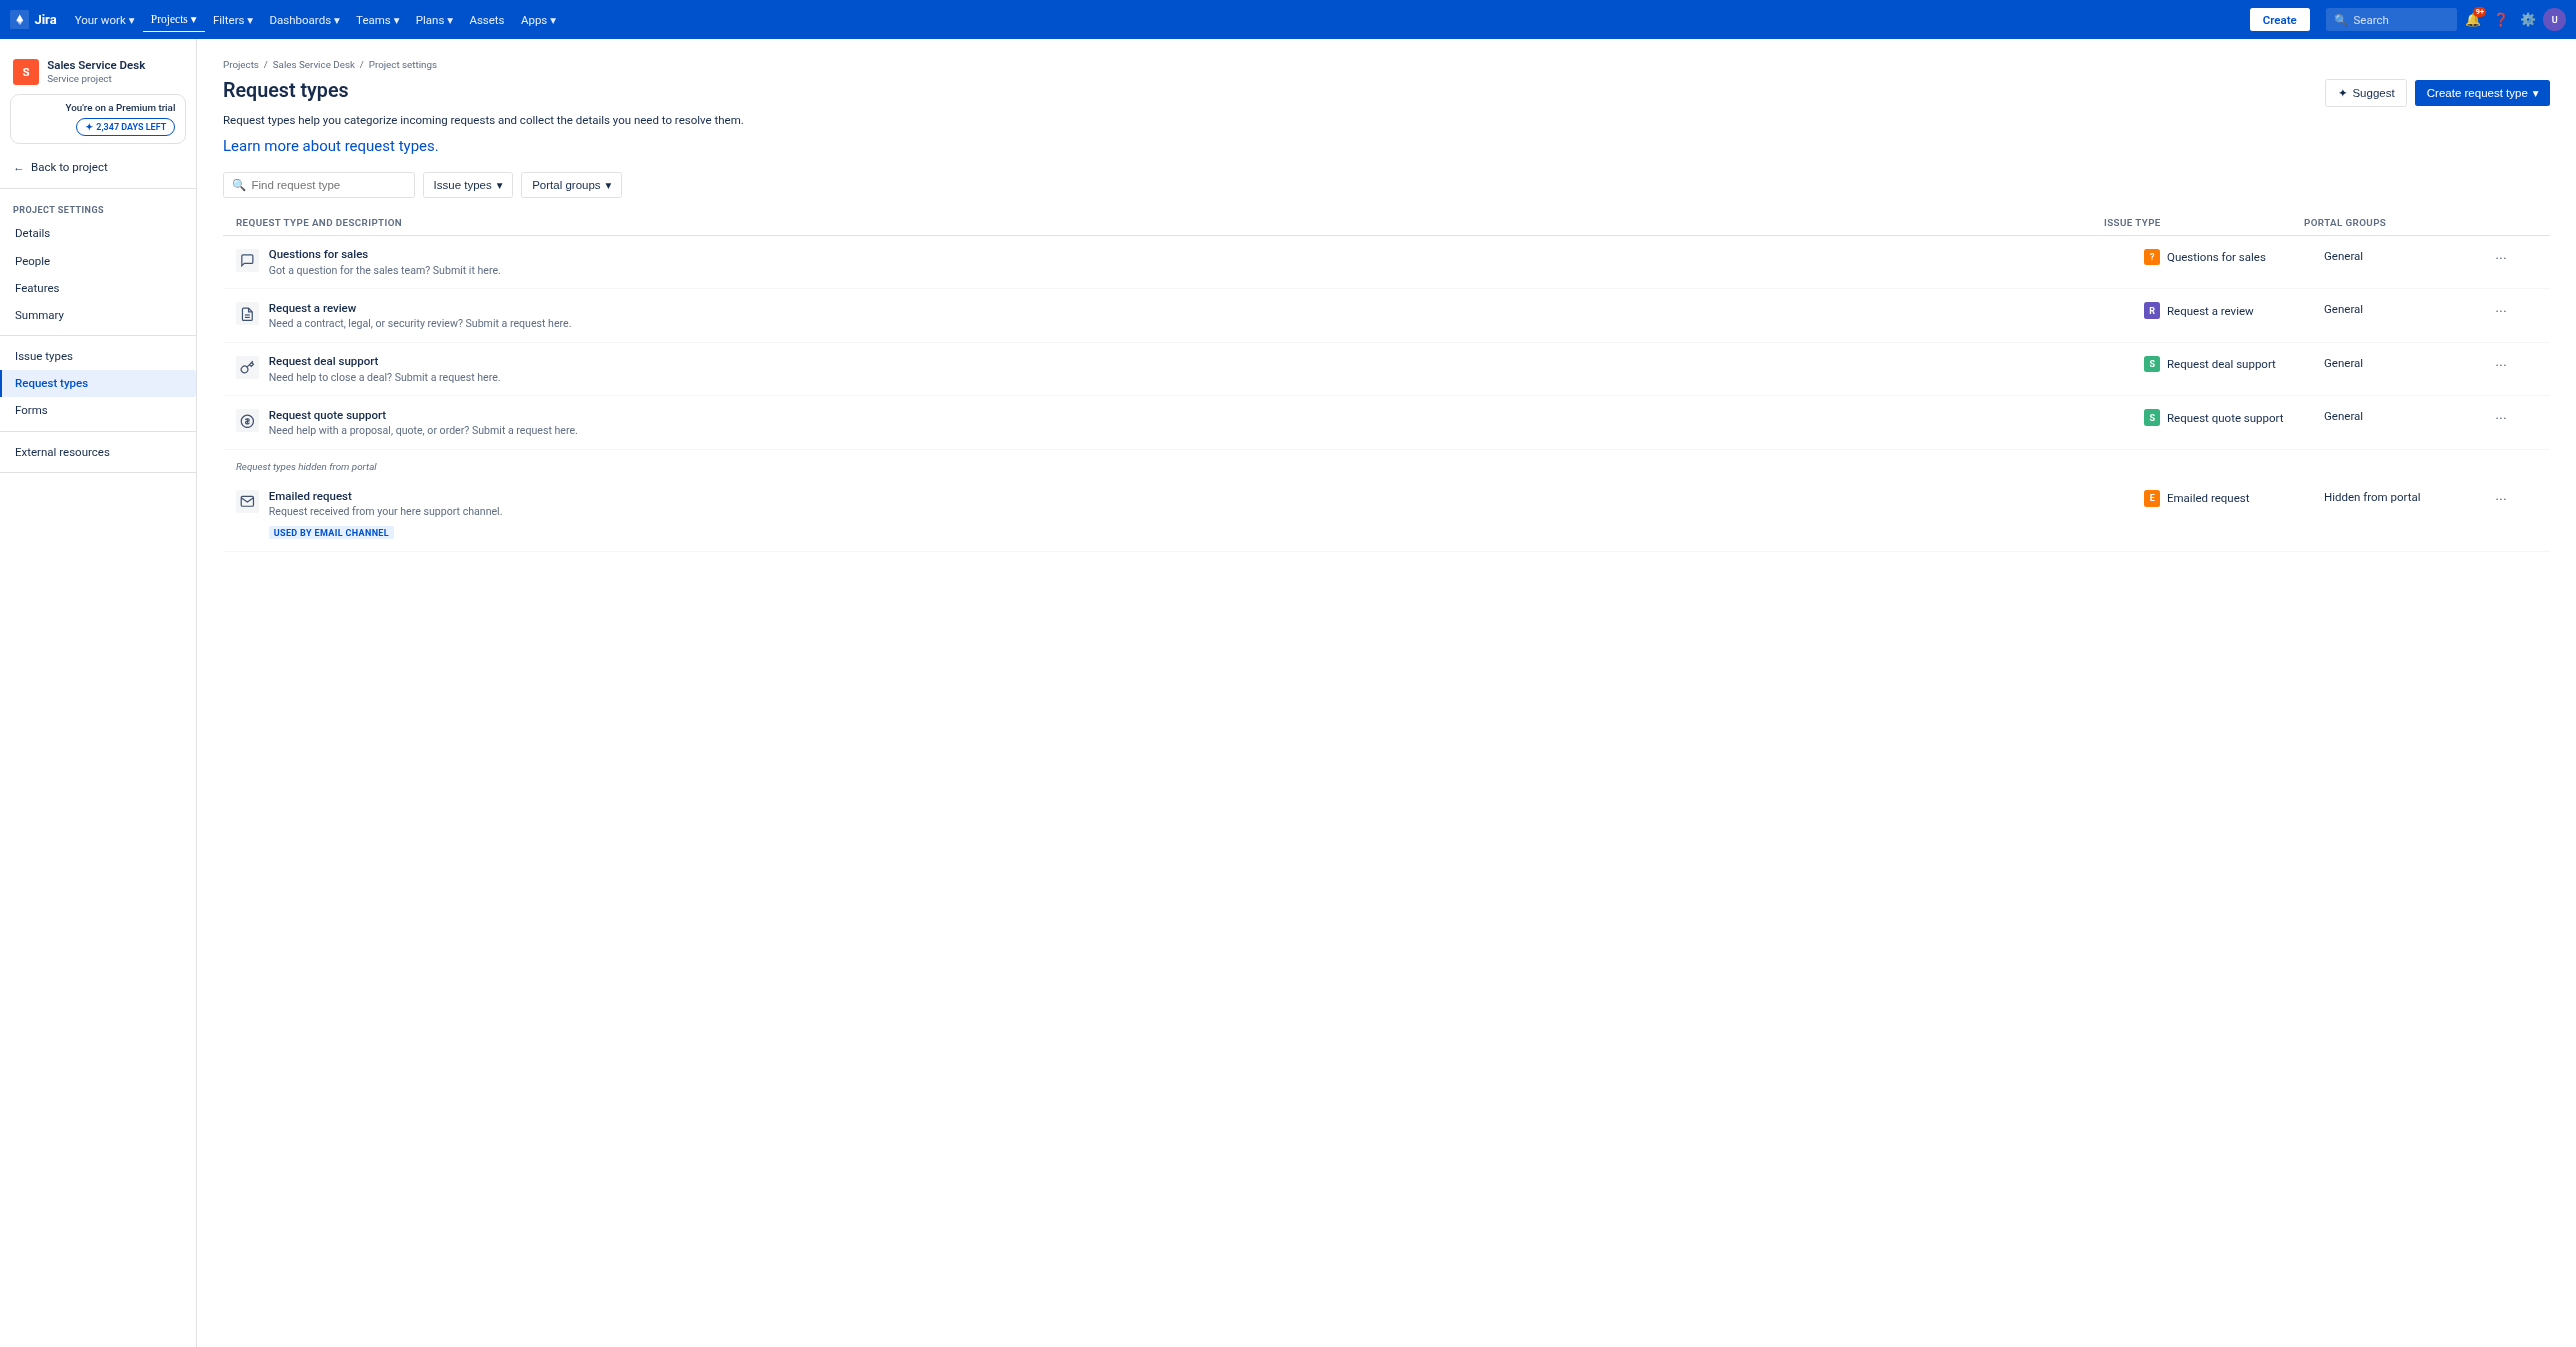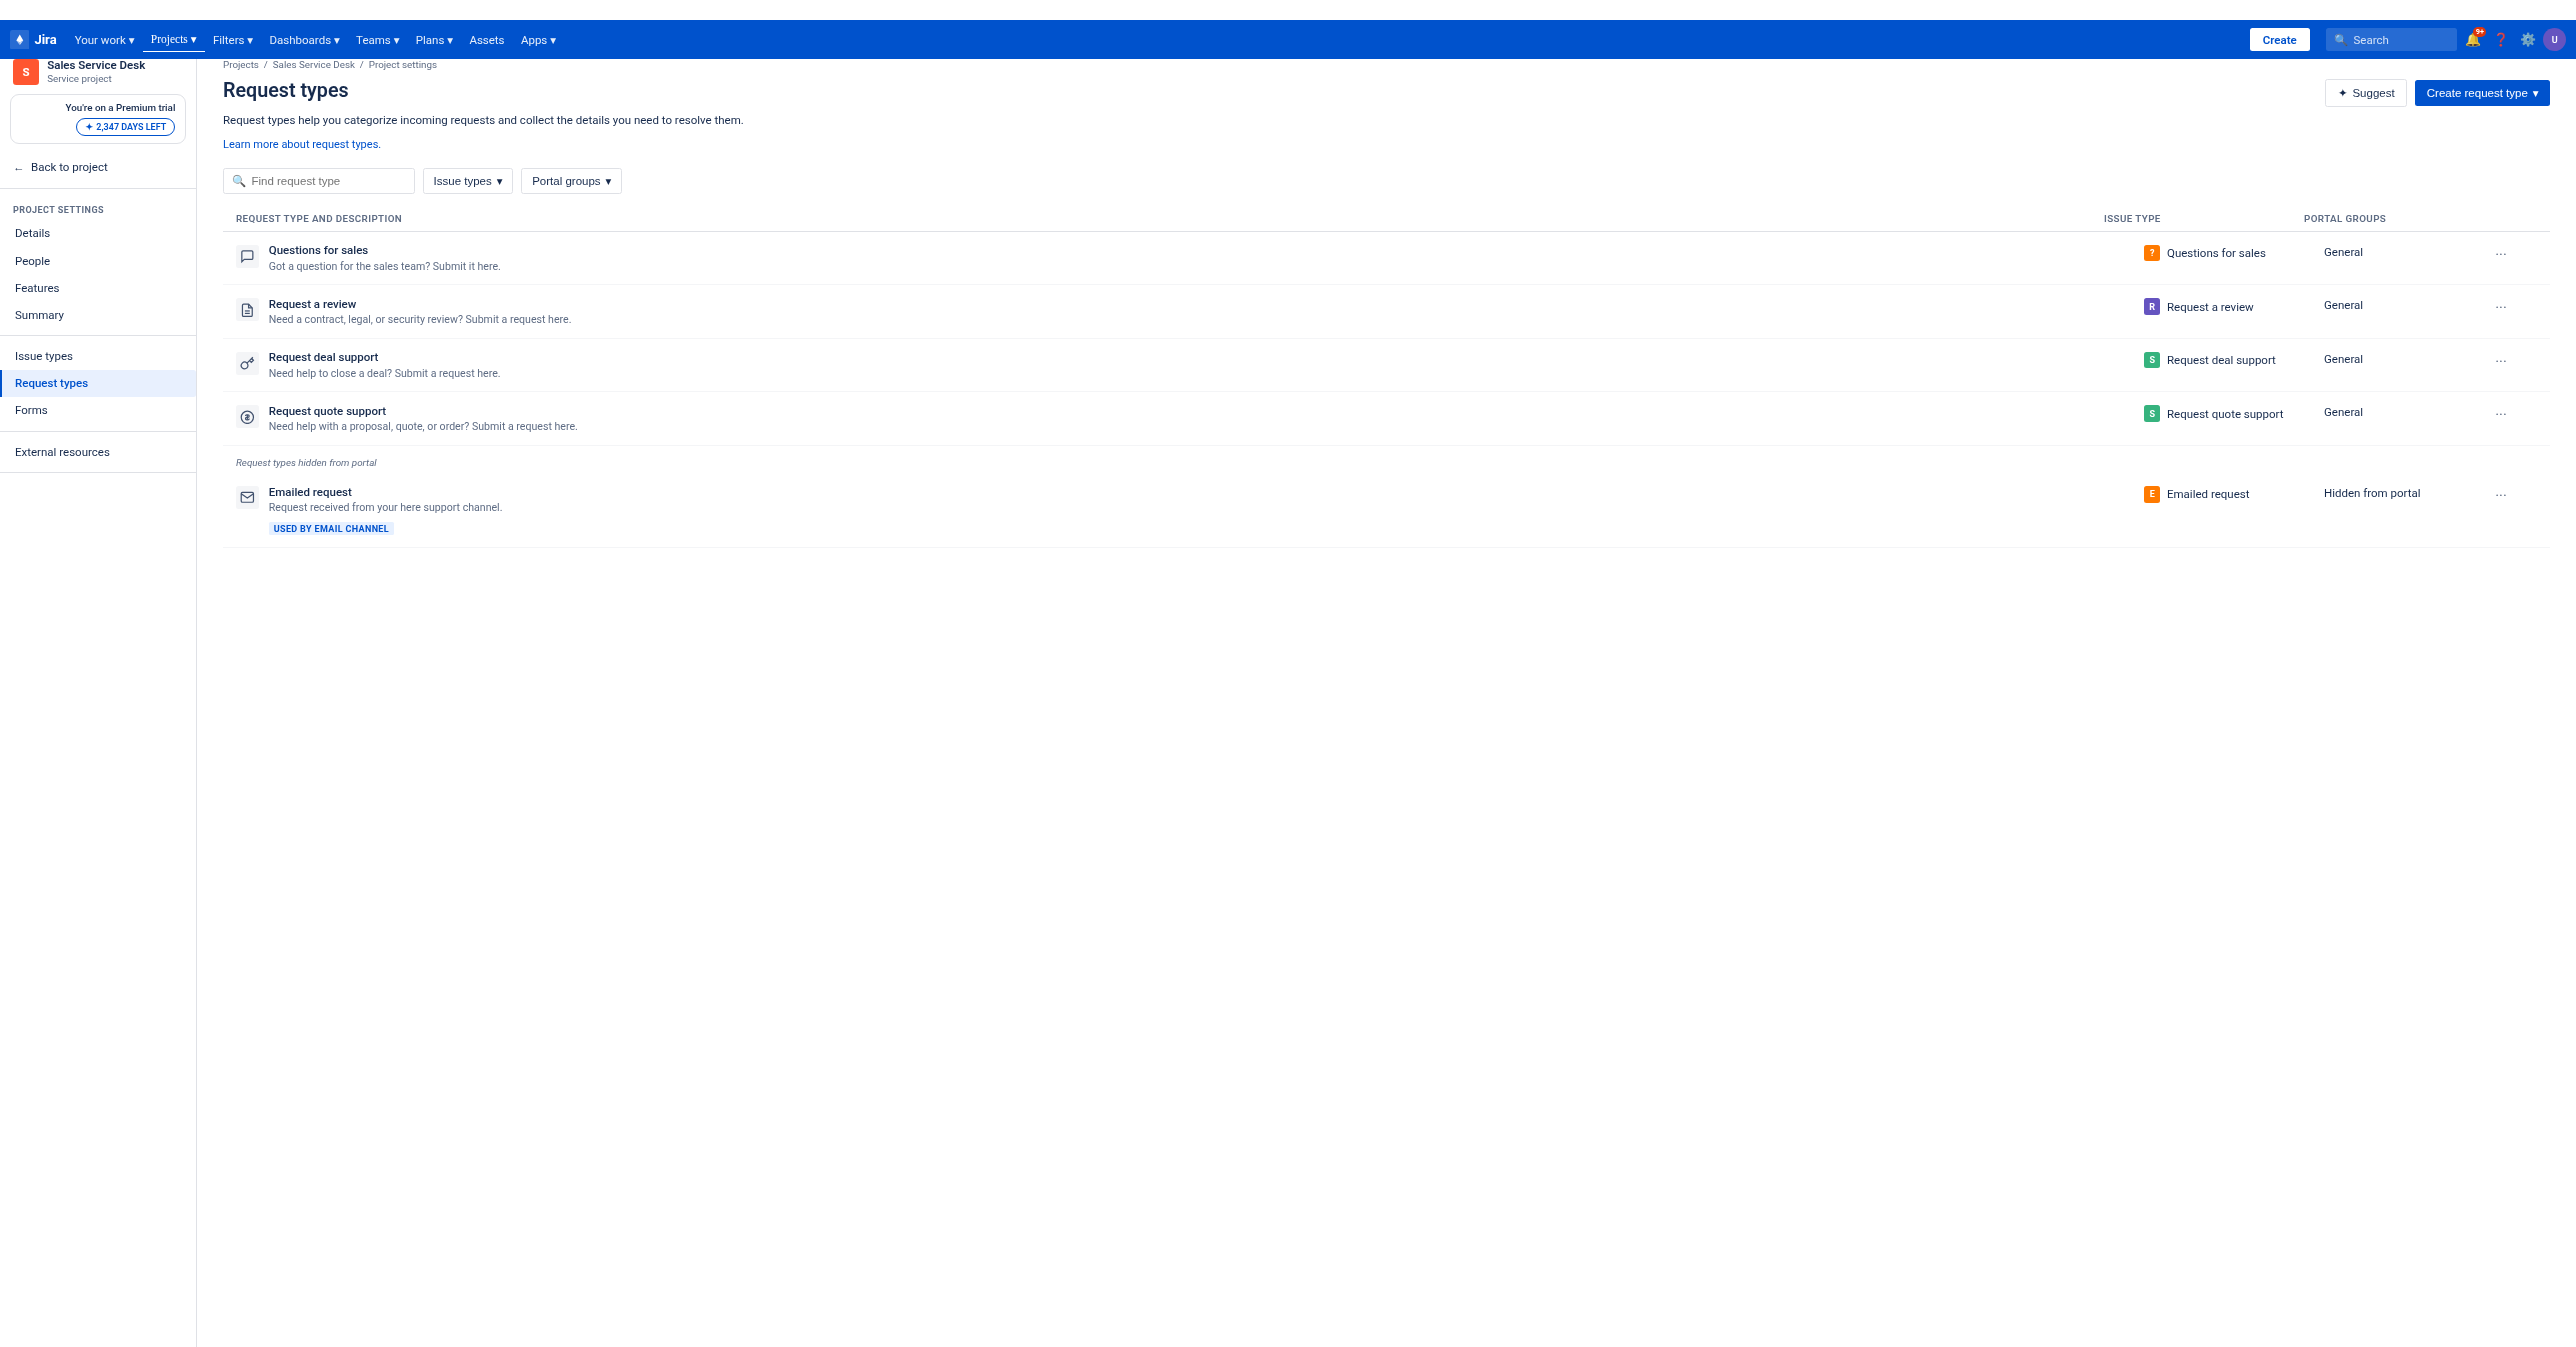--- a/index.html
+++ b/index.html
@@ -2,21 +2,21 @@
 <html style="font-size:13px"><head>
   <meta charset="utf-8">
   <style>
     * { box-sizing: border-box; margin: 0; padding: 0; }
     body { font-family: -apple-system, BlinkMacSystemFont, 'Segoe UI', Roboto, sans-serif; font-size: 11.5px; color: #172b4d; background: #fff; }
 
     
     .top-nav {
       display: flex; align-items: center; height: 39px;
       background: #0052cc; padding: 0 9.8px; gap: 3.3px;
-      position: fixed; top: 0; left: 0; right: 0; z-index: 100; margin-top: 20px;
+      position: fixed; top: 0; left: 0; right: 0; z-index: 100;
     }
     .nav-logo { display: flex; align-items: center; gap: 4.9px; color: #fff; font-weight: 700; font-size: 13px; margin-right: 6.6px; }
     .nav-logo svg { width: 19.7px; height: 19.7px; }
     .nav-item {
       color: rgba(255,255,255,0.9); padding: 4.9px 8.2px; border-radius: 2.5px;
       cursor: pointer; font-size: 11.5px; display: flex; align-items: center; gap: 2.5px;
     }
     .nav-item.active { color: #fff; font-weight: 500; }
     .nav-spacer { flex: 1; }
     .nav-create-btn {
@@ -99,21 +99,21 @@
       border: 0.8px solid #dfe1e6; border-radius: 2.5px; background: #fff;
       color: #172b4d; font-size: 11.5px; cursor: pointer; font-weight: 500;
     }
     .create-type-btn {
       display: flex; align-items: center; gap: 4.9px; padding: 5.7px 11.5px;
       background: #0052cc; color: #fff; border: none; border-radius: 2.5px;
       font-size: 11.5px; font-weight: 500; cursor: pointer;
     }
 
     .page-desc { font-size: 11.5px; color: #172b4d; margin-bottom: 10px; }
-    .learn-link { color: #0052cc; text-decoration: none; font-size: 11px; }
+    .learn-link { color: #0052cc; text-decoration: none; font-size: 15px; }
 
     
     .filters-row { display: flex; align-items: center; gap: 8.2px; margin: 16.4px 0 13px; }
     .search-input-wrap {
       display: flex; align-items: center; border: 0.8px solid #dfe1e6; border-radius: 2.5px;
       padding: 4.9px 8.2px; gap: 4.9px; background: #fff; min-width: 180px;
     }
     .search-input-wrap input {
       border: none; outline: none; font-size: 11.5px; color: #172b4d; width: 100%; background: transparent;
     }

